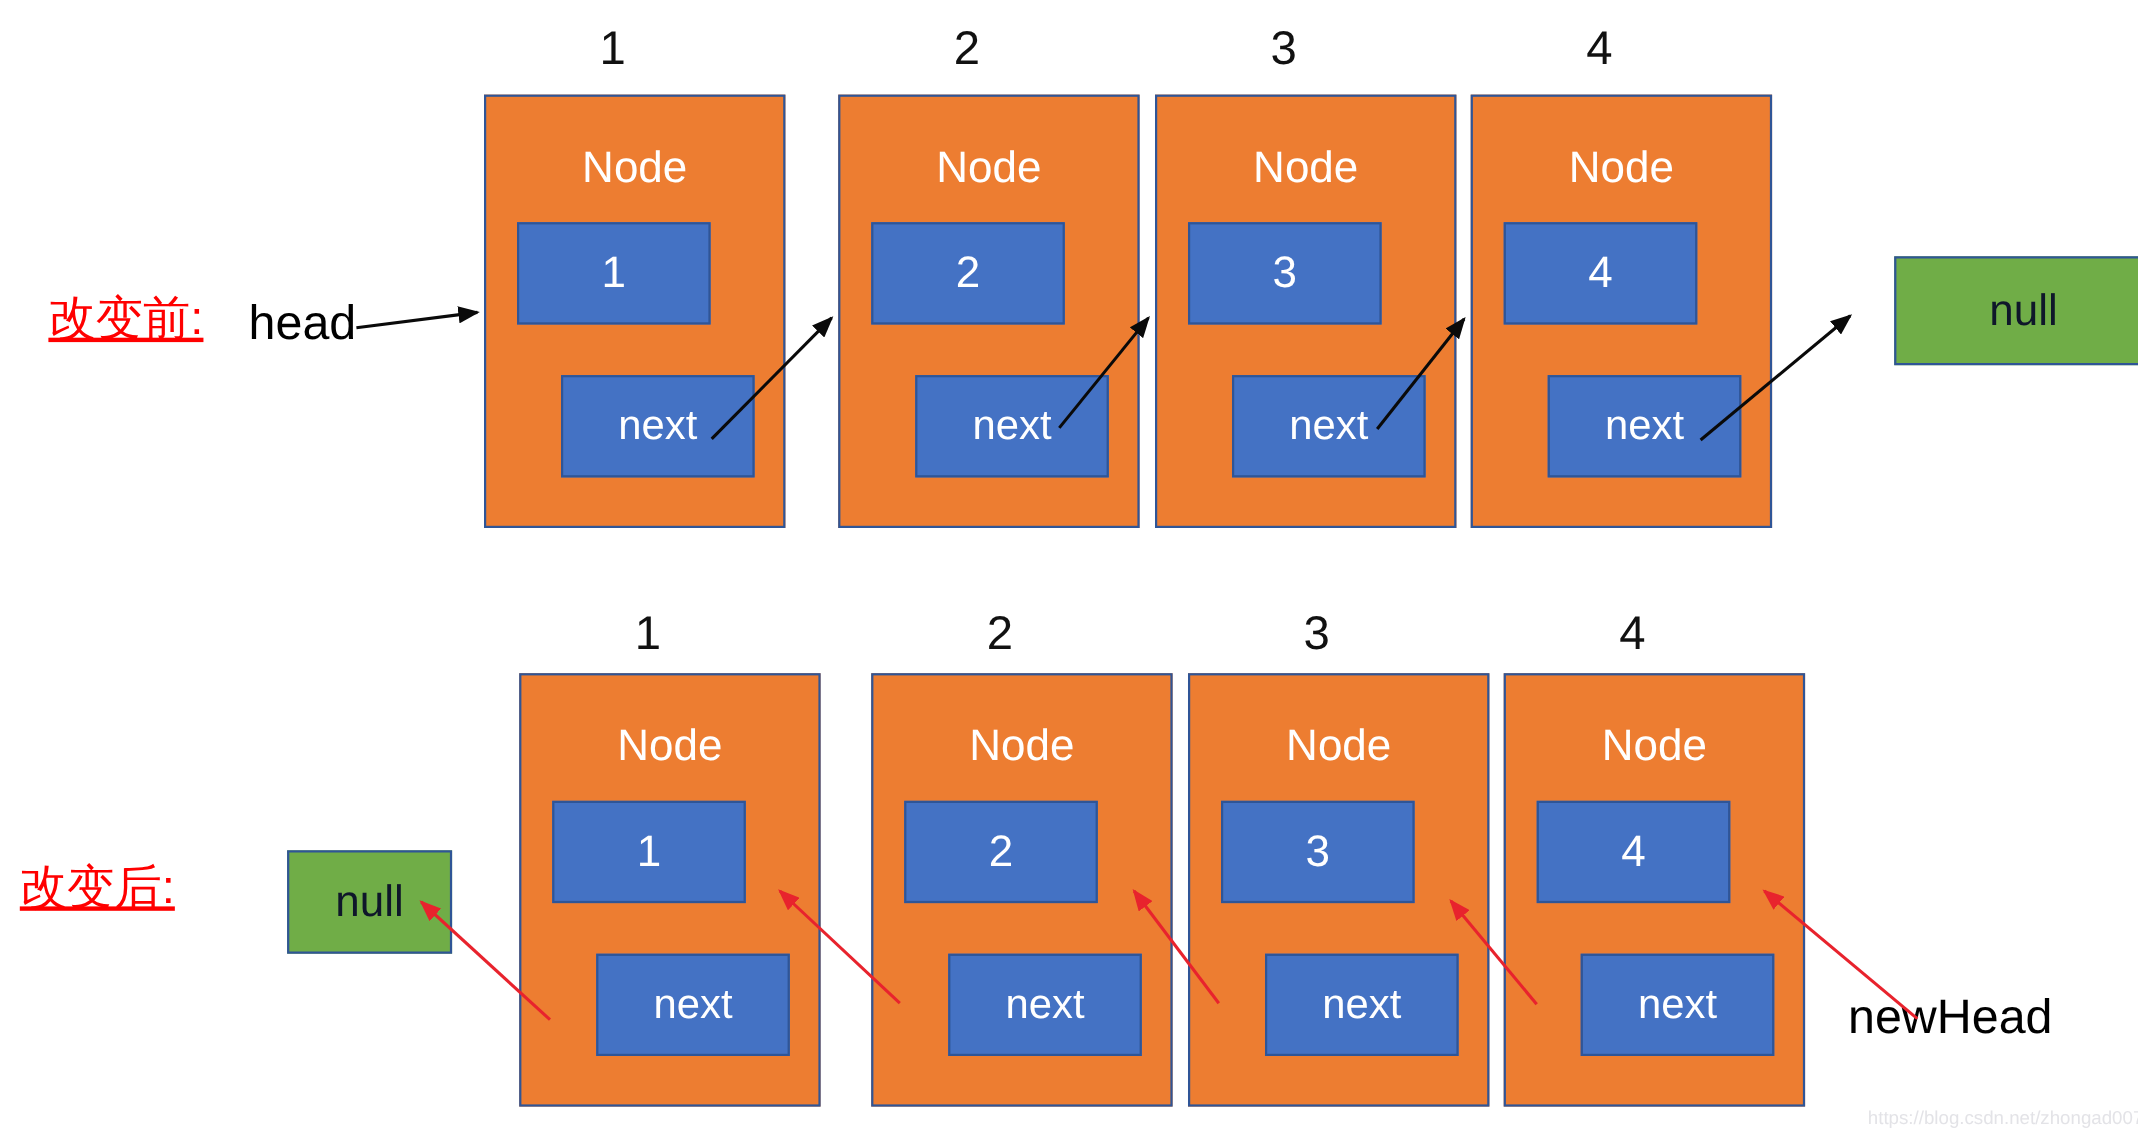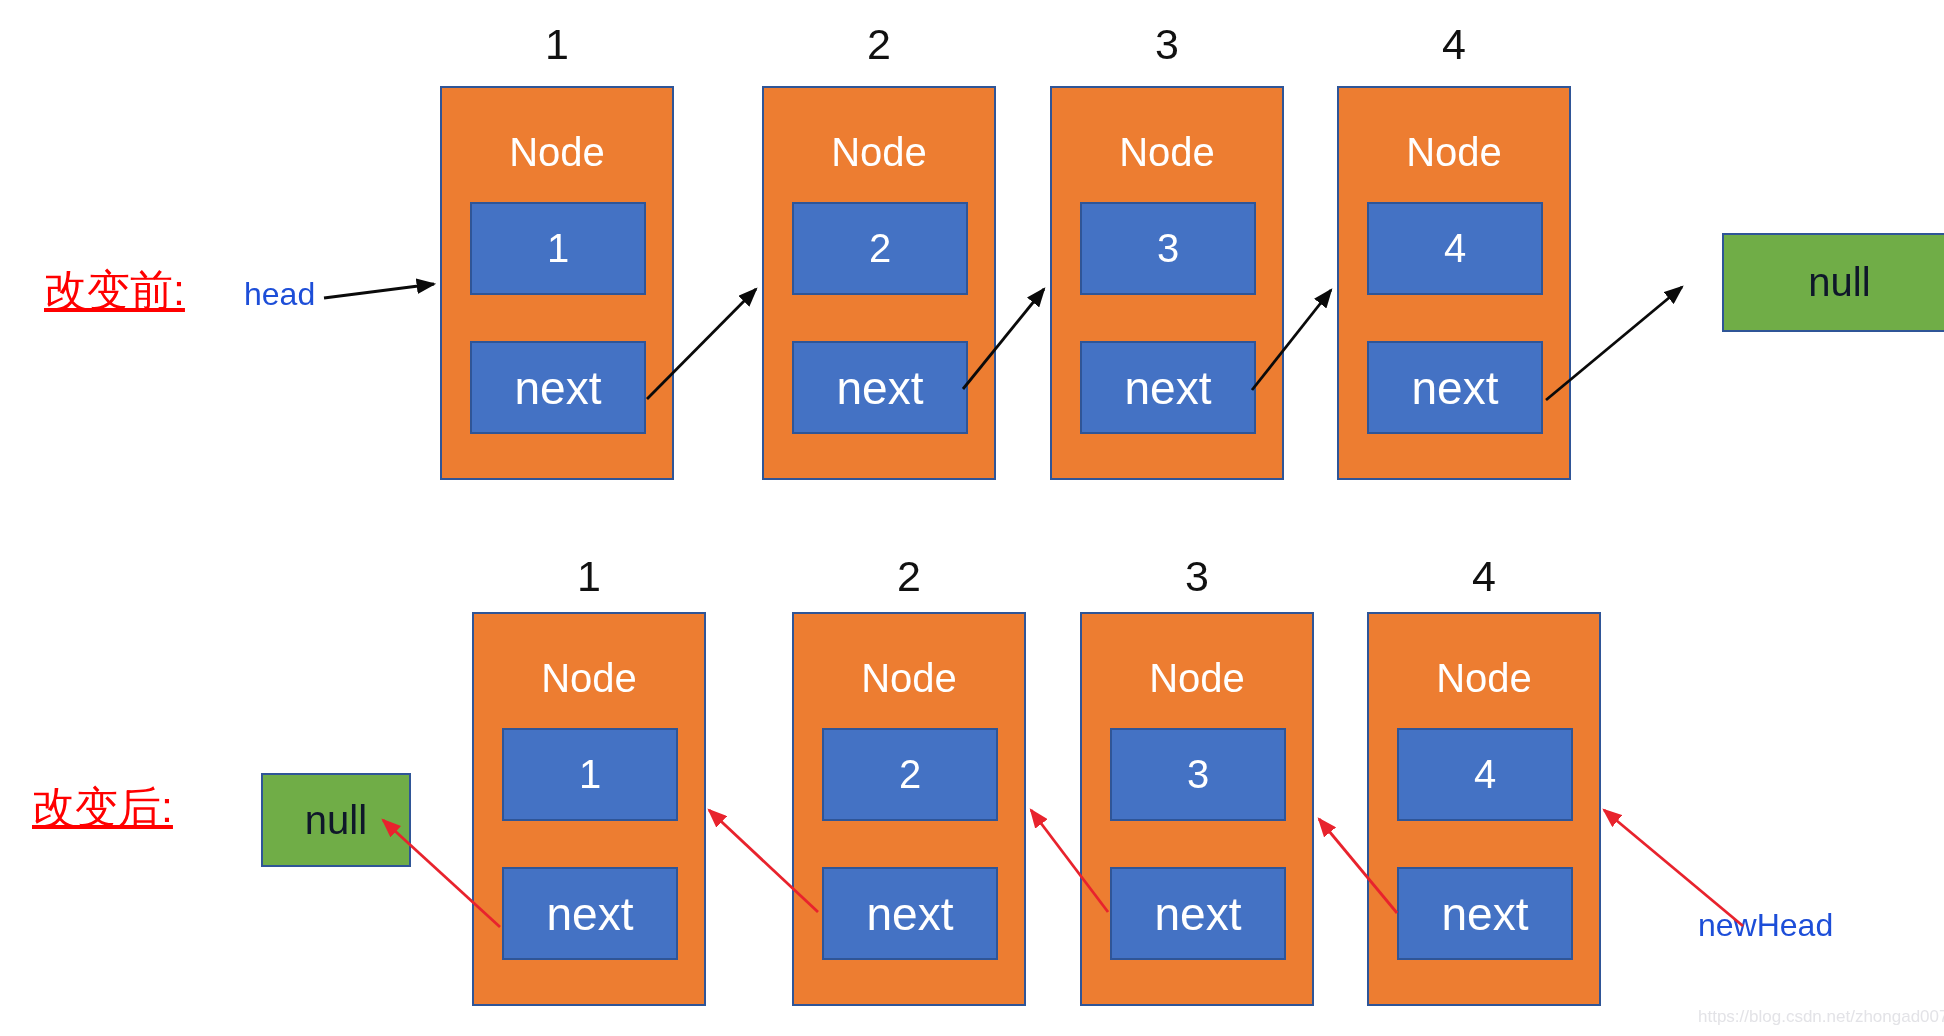--- a/index.html
+++ b/index.html
@@ -4,43 +4,43 @@
 <style>
   :root{
     --orange:#ED7D31; --blue:#4472C4; --green:#70AD47;
     --box_border:#2F5597; --arrow_black:#0a0a0a; --arrow_red:#E8232D;
     --label_red:#FF0000; --watermark_gray:#E3E3E7;
   }
   html,body{margin:0;padding:0;background:#fff;}
   body{font-family:"Liberation Sans",sans-serif;}
   .canvas{position:relative;width:1944px;height:1036px;background:#fff;overflow:hidden;}
 
-  .node{position:absolute;width:234px;height:394px;background:var(--orange);
+  .node{position:absolute;width:274px;height:394px;background:var(--orange);
         border:2px solid var(--box_border);box-sizing:border-box;}
   .node-title{position:absolute;left:0;top:38px;width:100%;height:52px;line-height:52px;
         text-align:center;color:#fff;font-size:40px;}
   .cell{position:absolute;left:28px;width:176px;height:93px;background:var(--blue);
         border:2px solid var(--box_border);box-sizing:border-box;color:#fff;
         display:flex;align-items:center;justify-content:center;}
   .cell.value{top:114px;font-size:40px;}
-  .cell.next{top:253px;font-size:46px;}
+  .cell.next{top:253px;font-size:38px;margin-left:40px;}
 
   .idx{position:absolute;width:120px;text-align:center;color:#111;font-size:43px;line-height:48px;}
 
   .nullbox{position:absolute;background:var(--green);border:2px solid var(--box_border);
         box-sizing:border-box;color:#0f172a;font-size:40px;
         display:flex;align-items:center;justify-content:center;margin-left:34px;}
   .null-top{left:1688px;top:233px;width:235px;height:99px;}
   .null-bottom{left:227px;top:773px;width:150px;height:94px;}
 
   .section-label{position:absolute;color:var(--label_red);font-size:43px;line-height:48px;white-space:nowrap;text-decoration:underline;}
   .label-before{left:44px;top:266px;}
-  .label-after{left:32px;top:783px;}
+  .label-after{left:18px;top:783px;}
 
-  .pointer-label{position:absolute;color:#1d4ed8;font-size:32px;line-height:44px;white-space:nowrap;margin-left:18px;}
+  .pointer-label{position:absolute;color:#000000;font-size:44px;line-height:44px;white-space:nowrap;}
   .head-label{left:226px;top:272px;}
   .newhead-label{left:1680px;top:903px;}
 
   .watermark{position:absolute;left:1698px;top:1007px;font-size:17px;color:var(--watermark_gray);white-space:nowrap;}
 
   svg.overlay{position:absolute;left:0;top:0;pointer-events:none;}
   .arrow-black{stroke:var(--arrow_black);stroke-width:2.8;}
   .arrow-red{stroke:var(--arrow_red);stroke-width:2.8;}
   .mk-black{fill:var(--arrow_black);}
   .mk-red{fill:var(--arrow_red);}

